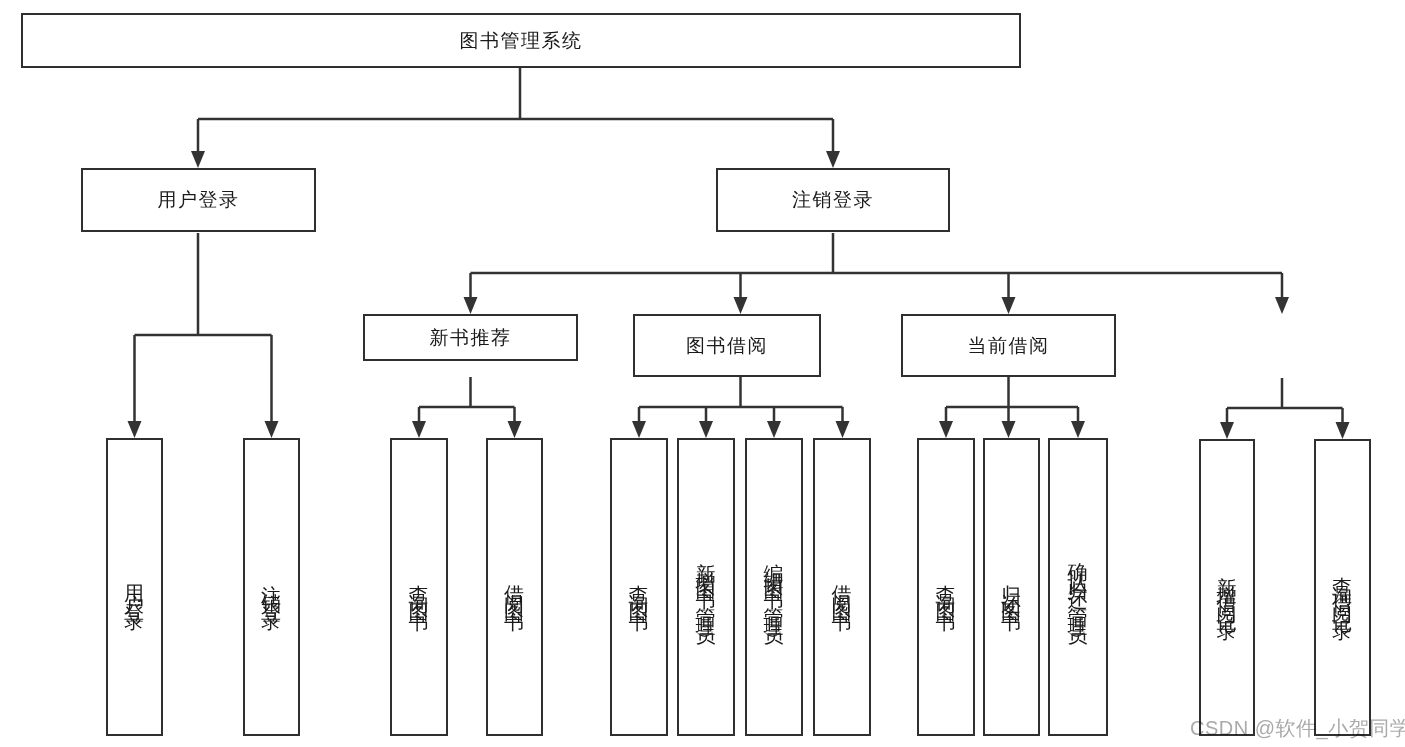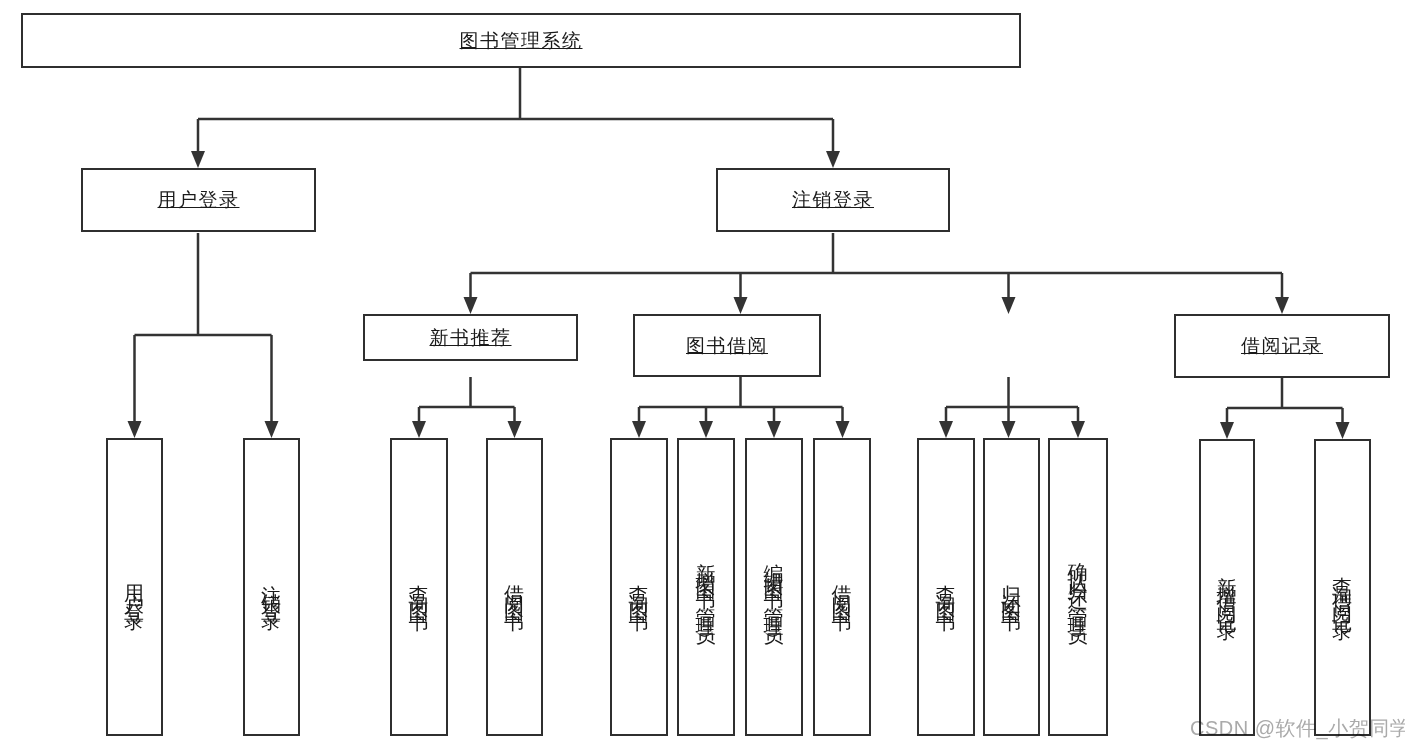--- a/index.html
+++ b/index.html
@@ -30,21 +30,20 @@
     display: flex;
     align-items: center;
     justify-content: center;
     z-index: 2;
     text-align: center;
   }
   .h-node {
     font-size: 19px;
     letter-spacing: 1.5px;
     white-space: nowrap;
-    text-decoration: underline;
   }
   .v-node {
     writing-mode: vertical-rl;
     text-orientation: mixed;
     font-size: 20px;
     letter-spacing: 9px;
     line-height: 1;
   }
   #watermark {
     position: absolute;
@@ -110,21 +109,21 @@
     </g>
   </svg>
 
   <div class="node h-node" style="left:21px; top:13px; width:1000px; height:55px;">图书管理系统</div>
 
   <div class="node h-node" style="left:81px; top:168px; width:235px; height:64px;">用户登录</div>
   <div class="node h-node" style="left:716px; top:168px; width:234px; height:64px;">注销登录</div>
 
   <div class="node h-node" style="left:363px; top:314px; width:215px; height:47px;">新书推荐</div>
   <div class="node h-node" style="left:633px; top:314px; width:188px; height:63px;">图书借阅</div>
-  <div class="node h-node" style="left:1174px; top:314px; width:216px; height:64px;">借阅记录</div>
+  <div class="node h-node" style="left:901px; top:314px; width:215px; height:63px;">当前借阅</div>
 
   <div class="node v-node" style="left:106px; top:438px; width:57px; height:298px;">用户登录</div>
   <div class="node v-node" style="left:243px; top:438px; width:57px; height:298px;">注销登录</div>
 
   <div class="node v-node" style="left:390px; top:438px; width:58px; height:298px;">查询图书</div>
   <div class="node v-node" style="left:486px; top:438px; width:57px; height:298px;">借阅图书</div>
 
   <div class="node v-node" style="left:610px; top:438px; width:58px; height:298px;">查询图书</div>
   <div class="node v-node" style="left:677px; top:438px; width:58px; height:298px;">新增图书（管理员）</div>
   <div class="node v-node" style="left:745px; top:438px; width:58px; height:298px;">编辑图书（管理员）</div>

